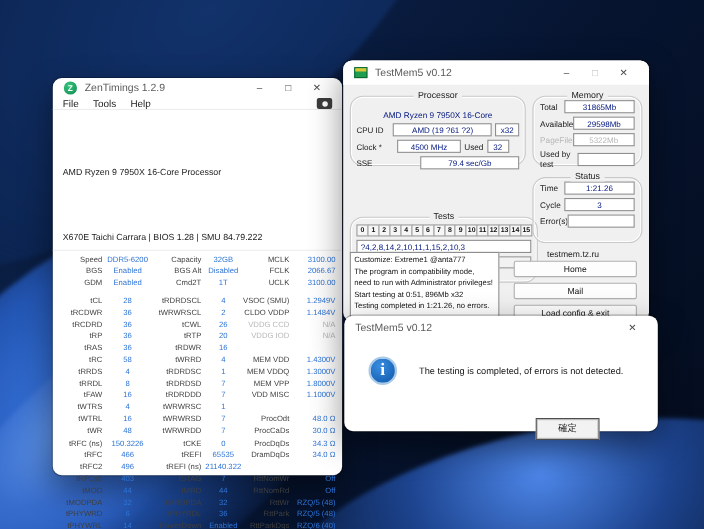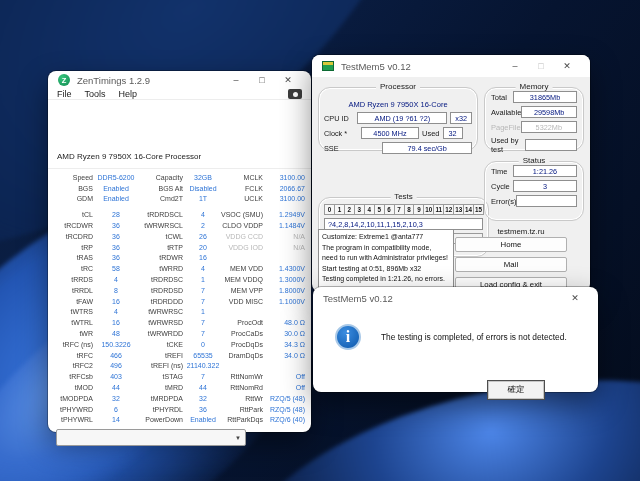--- a/index.html
+++ b/index.html
@@ -76,21 +76,21 @@
   .mrow .fld { width:64px; }
   .tgrid { display:flex; margin:6px 5px 0; }
   .tcell { flex:1; border:1px solid #9a9a9a; margin-right:-1px; height:11px; background:#f6f6f6;
            display:flex; align-items:center; justify-content:center; font-size:6.3px; font-weight:bold; color:#111; }
   .seq { margin:3px 5px 0; height:12px; justify-content:flex-start; padding-left:3px; }
   .pbar { margin:3px 5px 0; height:11px; background:#f2f2f2; border:1px solid #9a9a9a; }
   .logbox { position:absolute; left:6px; top:152px; width:136px; height:77px; background:#fff;
             border:1px solid #8f8f8f; padding:2px 3px; font-size:7px; line-height:1.5; color:#111; }
   .logbox div { white-space:nowrap; overflow:hidden; }
   .sitecap { position:absolute; left:150px; top:150px; width:118px; text-align:center; font-size:7.8px; color:#1a1a1a; }
-  .btncol { position:absolute; left:140px; top:160px; width:118px; display:flex; flex-direction:column; gap:5px; align-items:center; }
+  .btncol { position:absolute; left:152px; top:160px; width:118px; display:flex; flex-direction:column; gap:5px; align-items:center; }
   .wbtn { width:112px; height:15px; background:#fdfdfd; border:1px solid #b0b0b0; border-radius:2px;
           display:flex; align-items:center; justify-content:center; font-size:7.8px; color:#111; }
 
   
   .dlg { left:313px; top:287px; width:285px; height:105px; background:#fff; }
   .dlg .tbar { height:23px; }
   .dlg-body { position:relative; height:82px; }
   .info-ic { position:absolute; left:22px; top:14px; width:26px; height:26px; border-radius:50%;
              background:radial-gradient(circle at 38% 30%, #3b8de0, #0c57ab); border:2px solid #a9c9e8;
              display:flex; align-items:center; justify-content:center; }
@@ -125,20 +125,21 @@
       </div>
     </div>
     <div class="zt-menu">
       <span class="mi">File</span>
       <span class="mi">Tools</span>
       <span class="mi">Help</span>
       <span class="cam"></span>
     </div>
     <div class="zt-head">
       <div>AMD Ryzen 9 7950X 16-Core Processor</div>
+      <div>X670E Taichi Carrara | BIOS 1.28 | SMU 84.79.222</div>
     </div>
     <div class="zt-table">
       <div>
 
           <div class="zt-row">
             <span class="lab">Speed</span>
             <span class="val">DDR5-6200</span>
             <span class="lab">Capacity</span>
             <span class="val">32GB</span>
             <span class="lab">MCLK</span>

